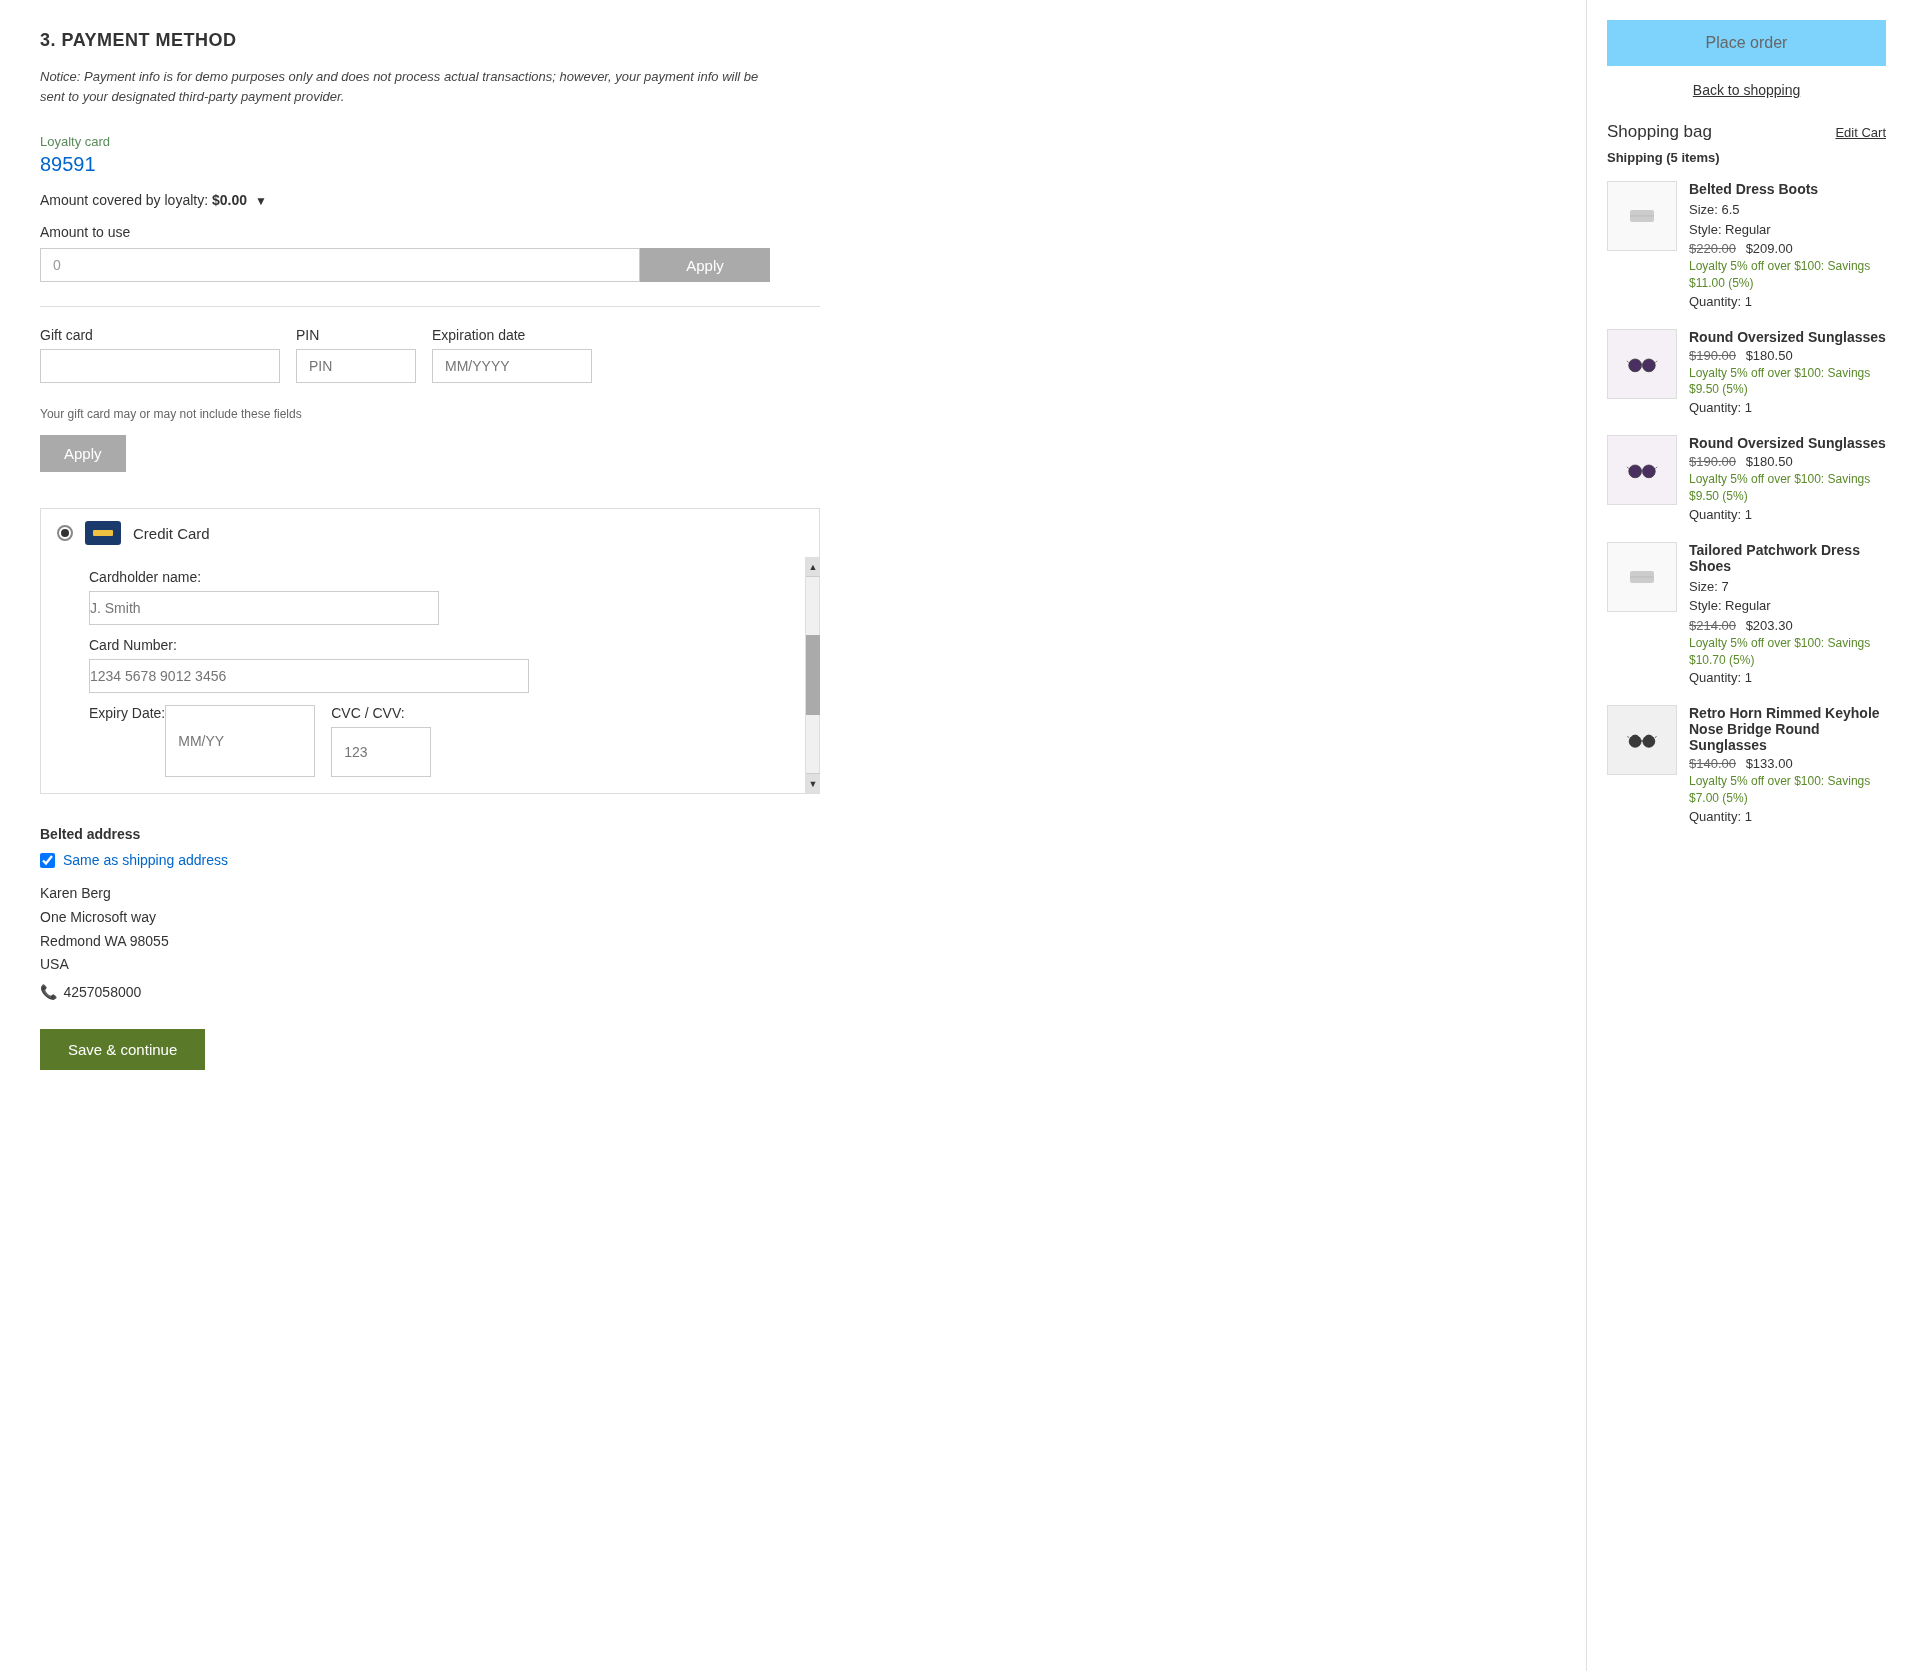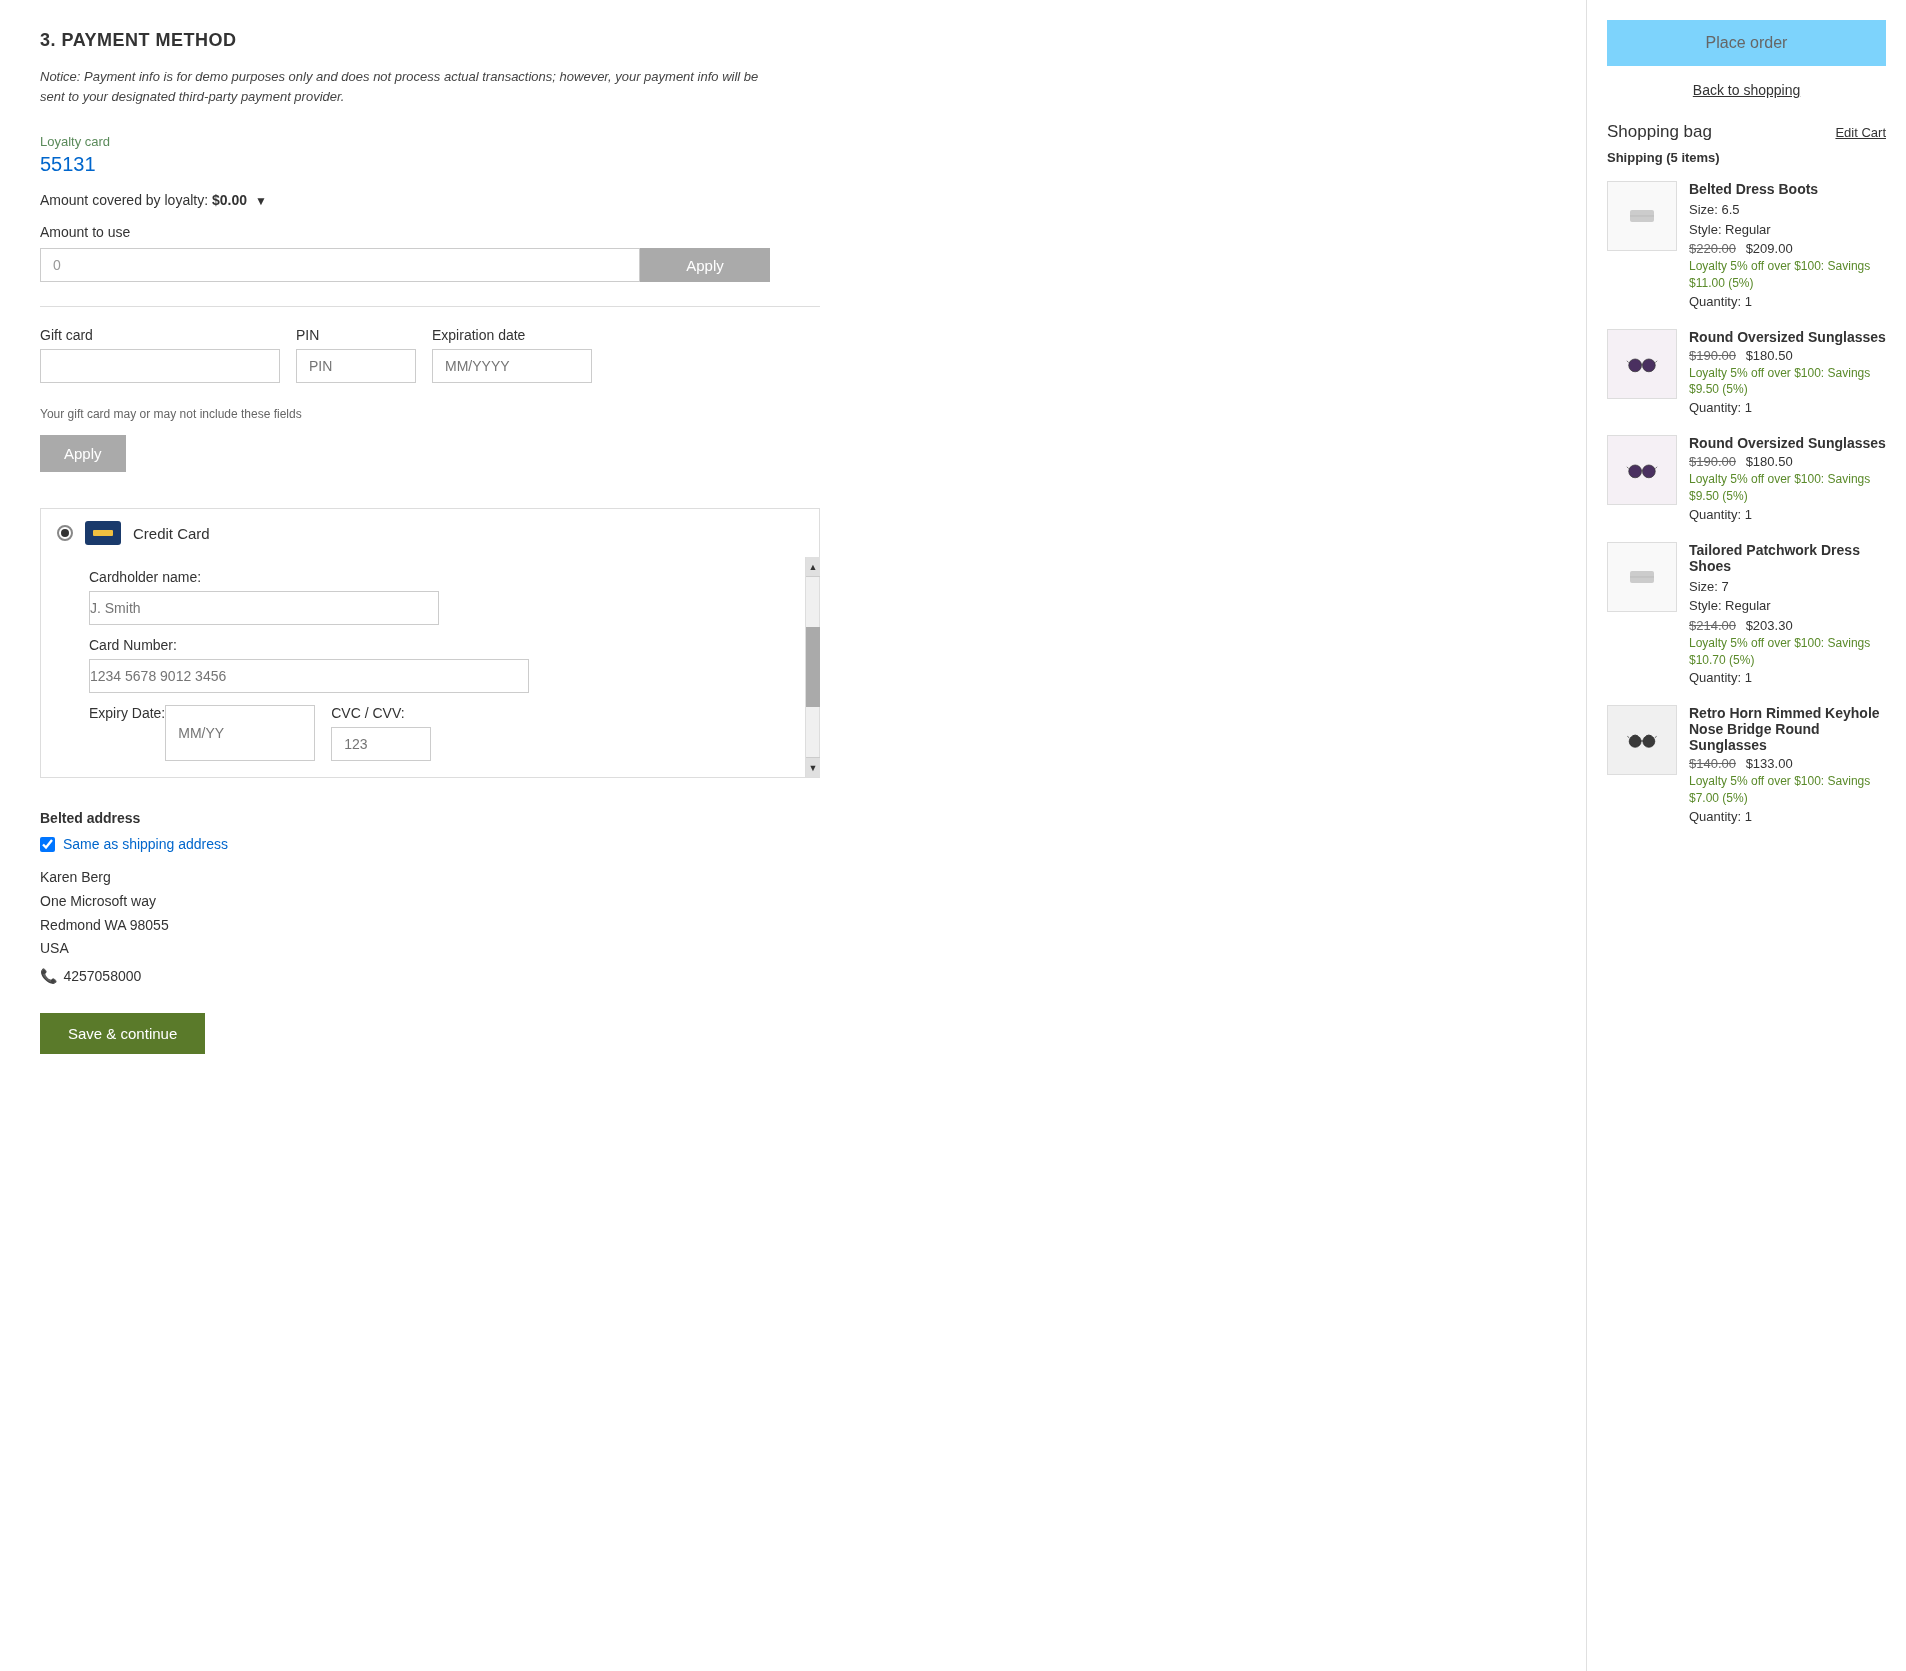--- a/index.html
+++ b/index.html
@@ -48,21 +48,21 @@
 
     .field-label { font-size: 14px; margin-bottom: 6px; color: #333; margin-top: 12px; }
     .text-input { border: 1px solid #ccc; padding: 8px 0; font-size: 14px; outline: none; width: 100%; color: #999; }
     .text-input.half { width: 50%; }
     .expiry-cvv-row { display: flex; gap: 16px; margin-top: 12px; }
     .expiry-field { display: flex; flex-direction: row; }
     .expiry-field label { font-size: 14px; margin-bottom: 6px; color: #333; }
     .expiry-field input { border: 1px solid #ccc; padding: 8px 12px; font-size: 14px; outline: none; width: 150px; color: #999; }
     .cvv-field { display: flex; flex-direction: column; }
     .cvv-field label { font-size: 14px; margin-bottom: 6px; color: #333; }
-    .cvv-field input { border: 1px solid #ccc; padding: 8px 12px; font-size: 14px; outline: none; width: 100px; color: #999; }
+    .cvv-field input { border: 1px solid #ccc; padding: 16px 12px; font-size: 14px; outline: none; width: 100px; color: #999; }
 
     .billing-section { margin-top: 20px; }
     .billing-title { font-weight: 700; font-size: 14px; margin-bottom: 10px; }
     .checkbox-row { display: flex; align-items: center; gap: 8px; margin-bottom: 14px; }
     .checkbox-row input[type="checkbox"] { width: 15px; height: 15px; }
     .checkbox-label { font-size: 14px; color: #0066cc; }
     .address-block { font-size: 14px; line-height: 1.7; color: #333; }
     .phone-row { display: flex; align-items: center; gap: 6px; margin-top: 4px; }
 
     .save-btn { background: #5a7a2a; color: #fff; border: none; padding: 12px 28px; font-size: 15px; cursor: pointer; margin-top: 24px; font-weight: 500; }
@@ -96,21 +96,21 @@
 <div class="page-container">
 
   <div class="main-content">
     <h2 class="section-title">3. PAYMENT METHOD</h2>
     <p class="notice-text">Notice: Payment info is for demo purposes only and does not process actual transactions; however, your payment info will be sent to your designated third-party payment provider.</p>
 
     
     <div class="loyalty-section">
       <div class="loyalty-label">Loyalty card</div>
       <div class="loyalty-number">
-        <span>5513</span><span style="color:#0066cc;">1</span>
+        <span>8959</span><span style="color:#0066cc;">1</span>
       </div>
       <div class="amount-covered">
         <span>Amount covered by loyalty:</span> <strong>$0.00</strong>
         <span class="dropdown-arrow">▼</span>
       </div>
       <div class="amount-to-use-label">Amount to use</div>
       <div class="apply-row">
         <input type="text" class="text-input" value="0" style="max-width: 600px;">
         <button class="apply-btn-main">Apply</button>
       </div>

